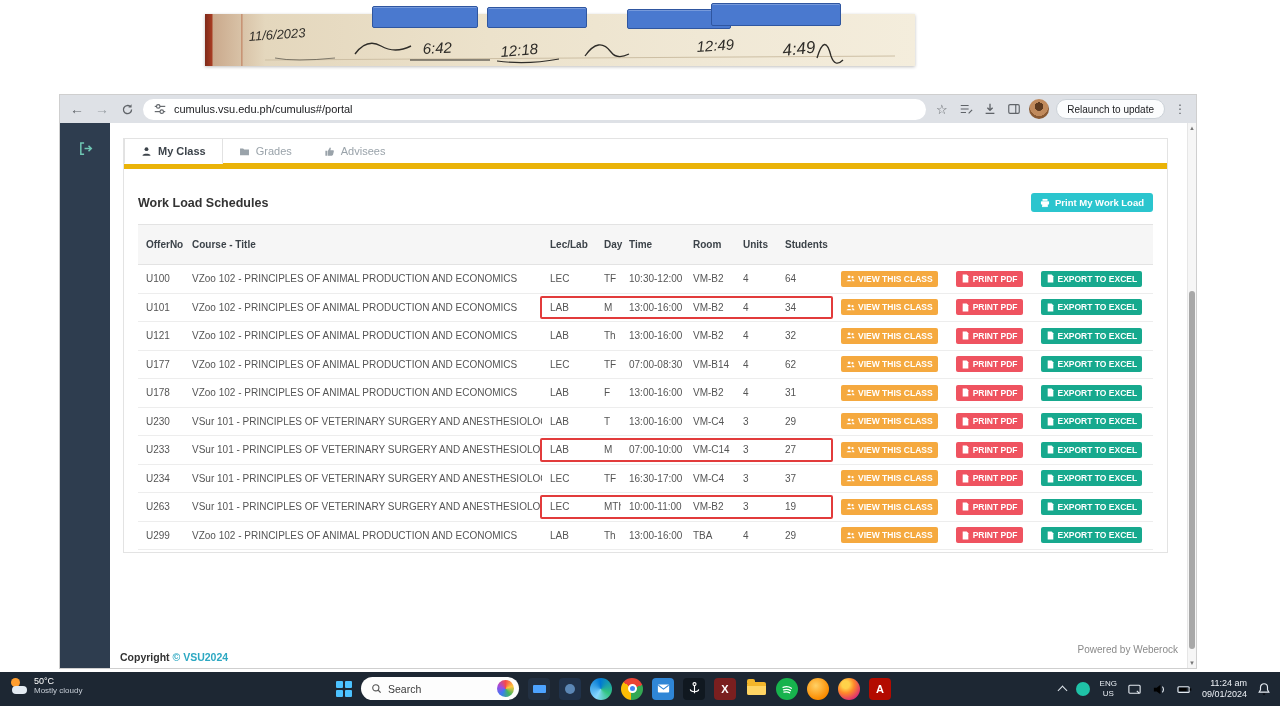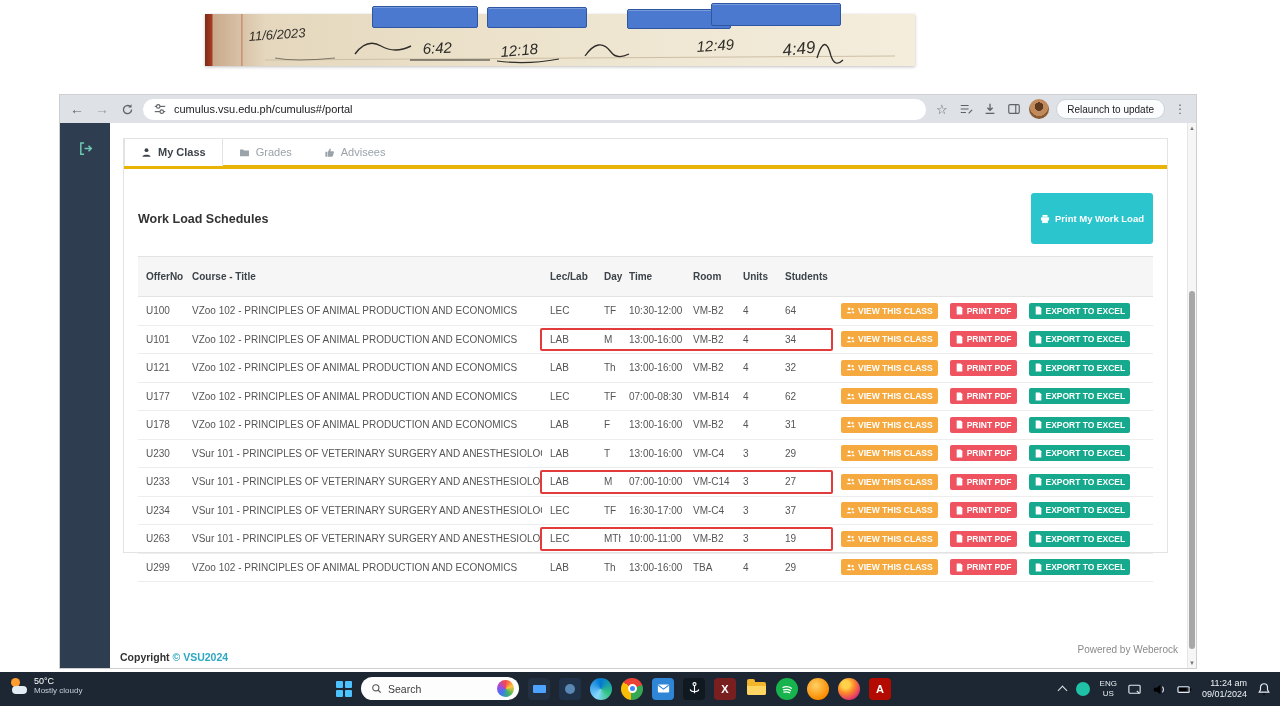--- a/index.html
+++ b/index.html
@@ -24,36 +24,36 @@
   .avatar{width:20px;height:20px;border-radius:50%;background:radial-gradient(circle at 50% 38%,#5d3a1f 0 26%,#c08a5c 27% 58%,#8a5a33 59% 100%)}
   .relaunch{height:20px;padding:0 10px;border:1px solid #ccd2d8;border-radius:11px;font-size:10px;display:flex;align-items:center;background:#fbfcfd;color:#202124;white-space:nowrap}
   .dots{color:#5f6368;font-size:12px;padding:0 2px}
 
   
   .page{position:relative;height:545px;background:#fff;overflow:hidden}
   .sidebar{position:absolute;left:0;top:0;width:50px;height:100%;background:var(--sidebar,#2E3D4F)}
   .logout{margin:16px auto;width:18px;height:18px;color:#6fc7b4;display:flex;align-items:center;justify-content:center}
   .logout svg{width:15px;height:15px}
   .card{position:absolute;left:63px;top:15px;width:1045px;height:415px;border:1px solid #e3e3e3;background:#fff}
-  .tabs{height:30px;display:flex;align-items:stretch;border-bottom:4px solid #eab308;font-size:11px;color:#9aa3aa}
+  .tabs{height:30px;display:flex;align-items:stretch;border-bottom:6px solid #eab308;font-size:11px;color:#9aa3aa}
   .tab{display:flex;align-items:center;gap:6px;padding:0 16px;cursor:default}
   .tab svg{width:11px;height:11px;fill:currentColor}
   .tab.active{border-right:1px solid #e2e2e2;border-left:1px solid #e2e2e2;margin-bottom:-1px;background:#fff;border-bottom:1px solid #fff;color:#3c434a;font-weight:bold}
   .body-pad{padding:12px 14px 0}
   .headrow{display:flex;justify-content:space-between;align-items:center;margin:12px 0 12px}
   .h-title{font-size:12.5px;font-weight:bold;color:#333}
-  .btn-workload{background:var(--workload_btn,#2BC5CE);color:#fff;font-size:9.5px;font-weight:bold;padding:20px 9px;border-radius:3px;border:none;display:inline-flex;gap:5px;align-items:center;font-family:inherit}
+  .btn-workload{background:var(--workload_btn,#2BC5CE);color:#fff;font-size:9.5px;font-weight:bold;padding:4px 9px;border-radius:3px;border:none;display:inline-flex;gap:5px;align-items:center;font-family:inherit}
   .btn-workload svg{width:10px;height:10px;fill:#fff}
 
   .grid{display:grid;grid-template-columns:46px 358px 54px 25px 64px 50px 42px 56px 1fr}
   .thead{background:#f6f6f6;border-top:1px solid #e3e3e3;border-bottom:1px solid #e3e3e3;font-weight:bold;color:#3c4349;height:41px;align-items:center;font-size:10px}
   .th{padding-left:8px;white-space:nowrap}
   .tr{position:relative;height:28.5px;align-items:center;border-bottom:1px solid #ededed;font-size:10px;color:#555}
   .td{padding-left:8px;white-space:nowrap;overflow:hidden}
-  .c-actions{display:flex;gap:12px;padding-left:8px}
+  .c-actions{display:flex;gap:18px;padding-left:8px}
   .abtn{display:inline-flex;align-items:center;gap:3px;border:none;border-radius:2px;color:#fff;font-weight:bold;font-size:8.5px;padding:3px 5px;font-family:inherit;white-space:nowrap}
   .abtn svg{width:9px;height:9px;fill:#fff}
   .abtn.v{background:var(--view_btn,#F5A93F)}
   .abtn.p{background:var(--print_btn,#EF5360)}
   .abtn.e{background:var(--export_btn,#17A98E)}
   .hl{display:none}
   .tr.flag .hl{display:block;position:absolute;left:402px;top:2px;bottom:2px;width:293px;border:2px solid var(--highlight,#E23B3B);border-radius:2px;pointer-events:none}
 
   .foot-left{position:absolute;left:60px;bottom:5px;font-size:10.5px;color:#333;font-weight:bold}
   .foot-left a{color:var(--link,#2CA8C2);text-decoration:none;font-weight:bold}

